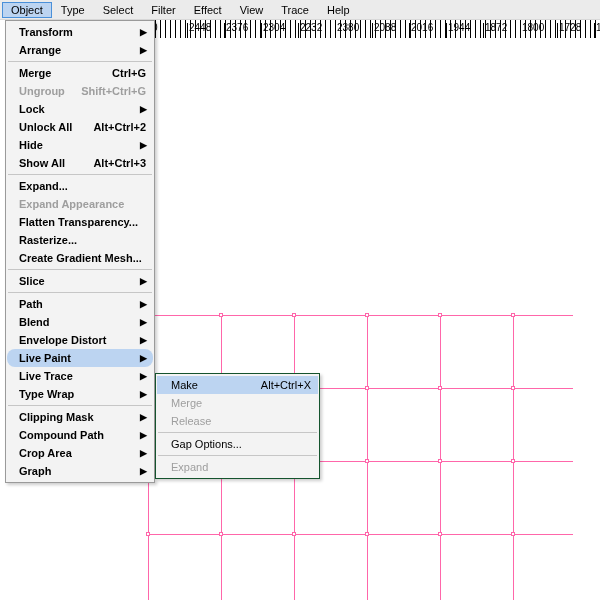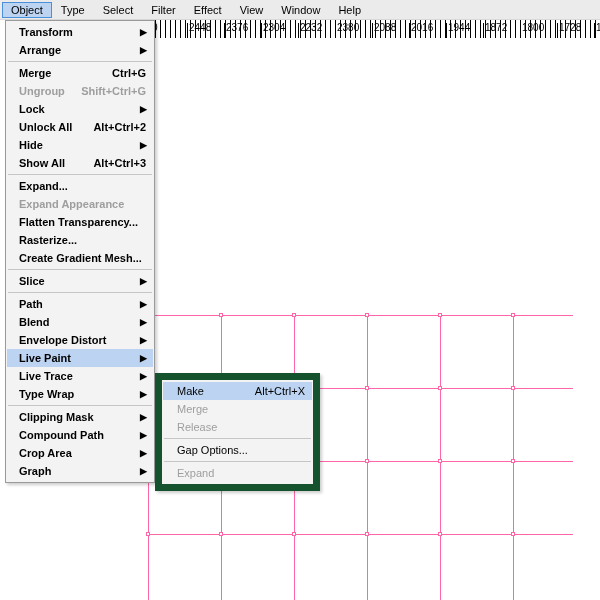--- a/index.html
+++ b/index.html
@@ -81,34 +81,35 @@
     cursor: default;
   }
   .dropdown .row .lbl { flex: 1; }
   .dropdown .row .shortcut { color:#000; font-size:11px; margin-left:4px;}
   .dropdown .row .arrow { width:6px; text-align:right; font-size:9px; color:#000; margin-left:5px;}
   .dropdown .row.disabled .lbl,
   .dropdown .row.disabled .shortcut,
   .dropdown .row.disabled .arrow { color: #9e9e9e; }
   .dropdown .row.highlight {
     background: #bcd4f1;
+    border-radius: 8px;
   }
   .dropdown .sep {
     height: 1px;
     background: #c6c6c6;
     margin: 2px 1px;
   }
 
   .submenu {
     position: absolute;
     left: 155px;
     top: 373px;
     width: 165px;
     background: #f3f3f3;
-    border: 7px solid #14532d;
+    border: 1px solid #14532d;
     box-shadow: 2px 2px 3px rgba(0,0,0,0.2);
     padding: 2px 1px;
   }
   .submenu .row {
     display: flex;
     align-items: center;
     justify-content: space-between;
     padding: 3px 7px 3px 14px;
   }
   .submenu .row .lbl { flex:1; }
@@ -121,21 +122,21 @@
 </head>
 <body>
 
 <div class="menubar">
     <div class="menu-item active">Object</div>
     <div class="menu-item">Type</div>
     <div class="menu-item">Select</div>
     <div class="menu-item">Filter</div>
     <div class="menu-item">Effect</div>
     <div class="menu-item">View</div>
-    <div class="menu-item">Window</div>
+    <div class="menu-item">Trace</div>
     <div class="menu-item">Help</div>
   </div>
 
 <div class="ruler">
   <div class="ruler-labels">
       <div class="ruler-tick" style="left: 0px;"></div>
       <div class="ruler-label" style="left: 2px;">0</div>
       <div class="ruler-tick" style="left: 37px;"></div>
       <div class="ruler-label" style="left: 39px;">2448</div>
       <div class="ruler-tick" style="left: 74px;"></div>

